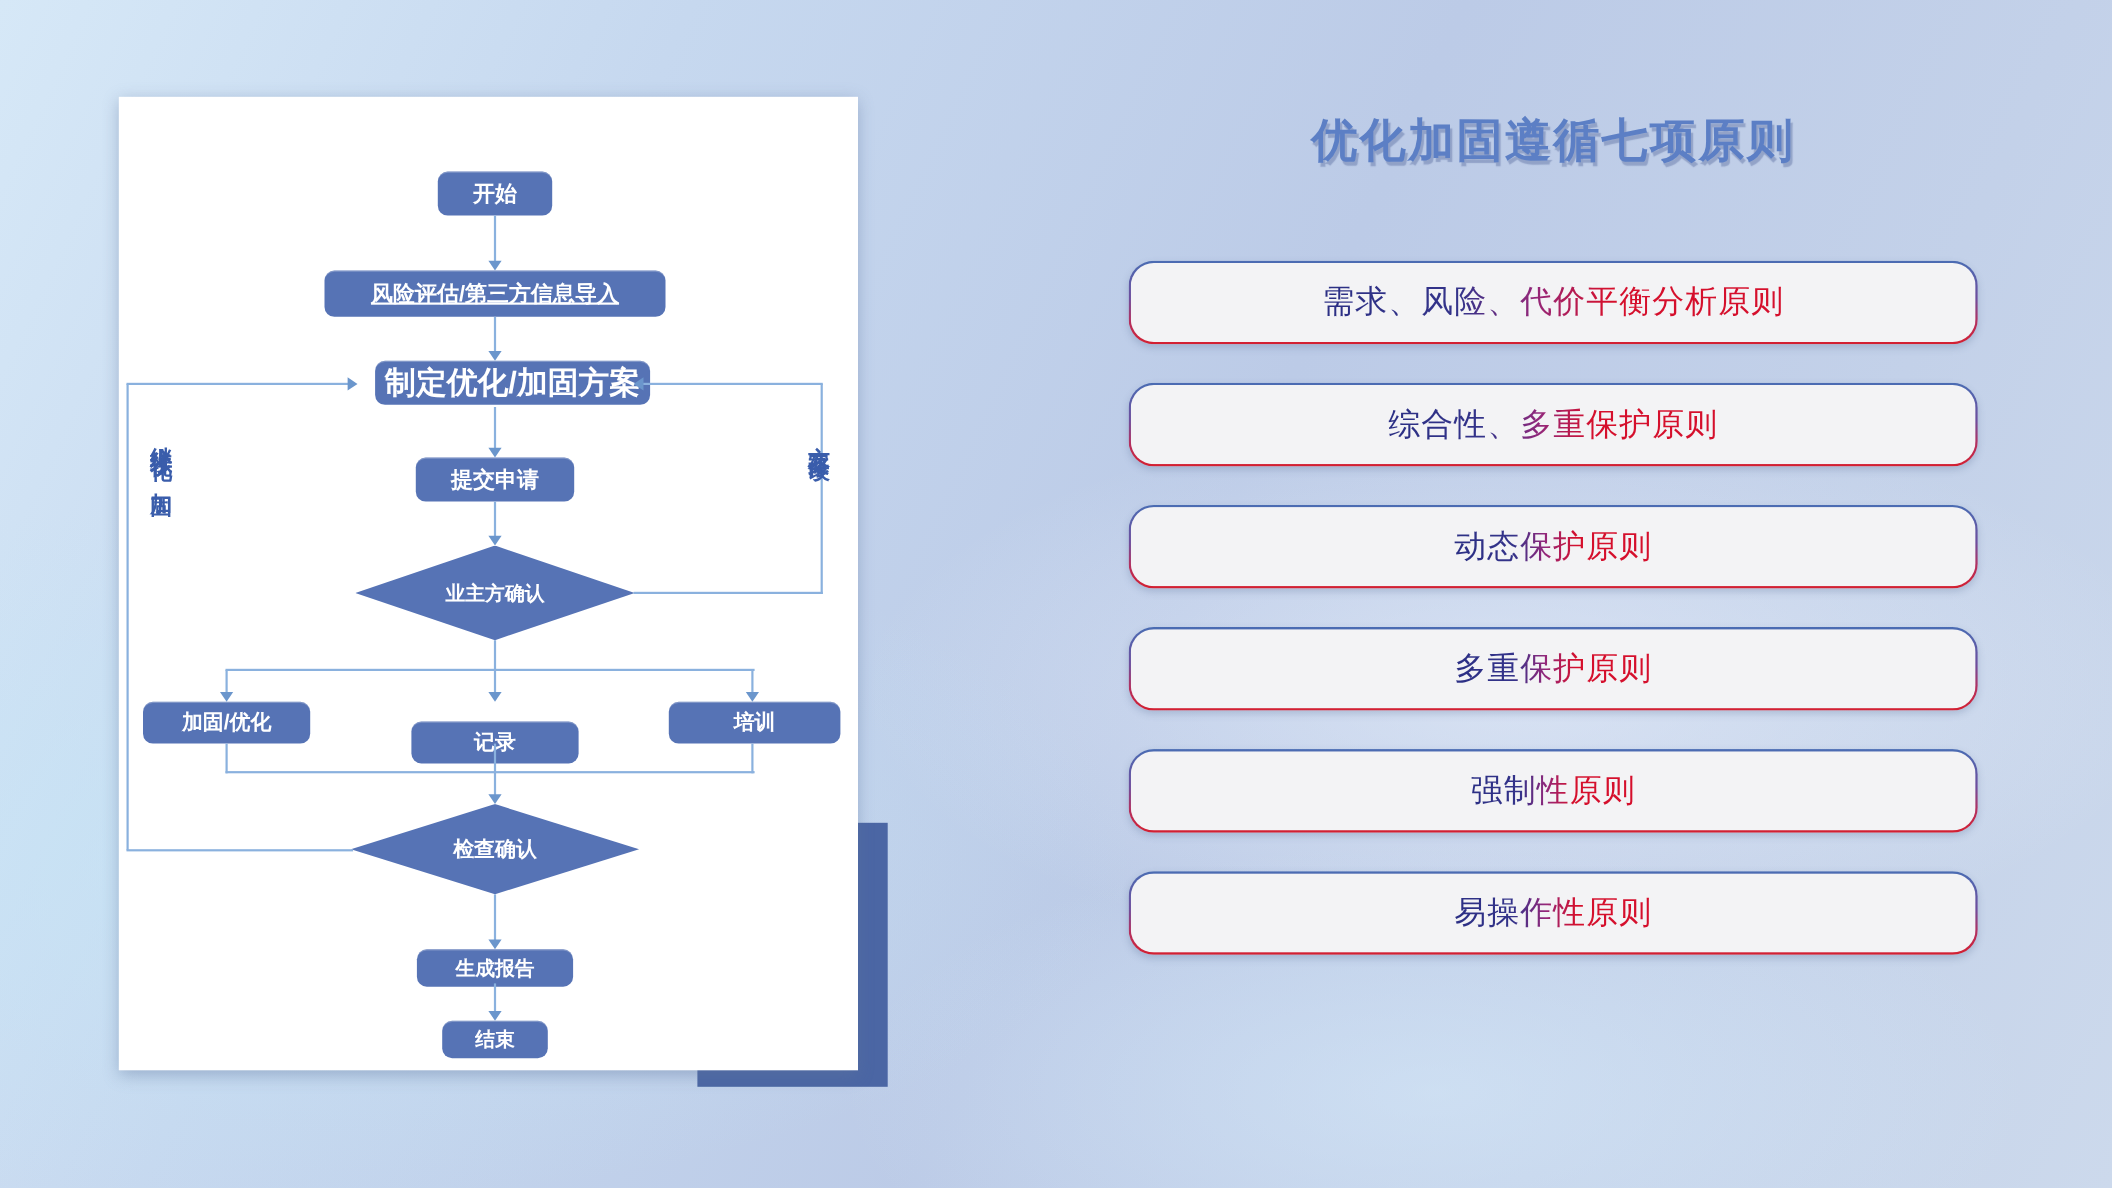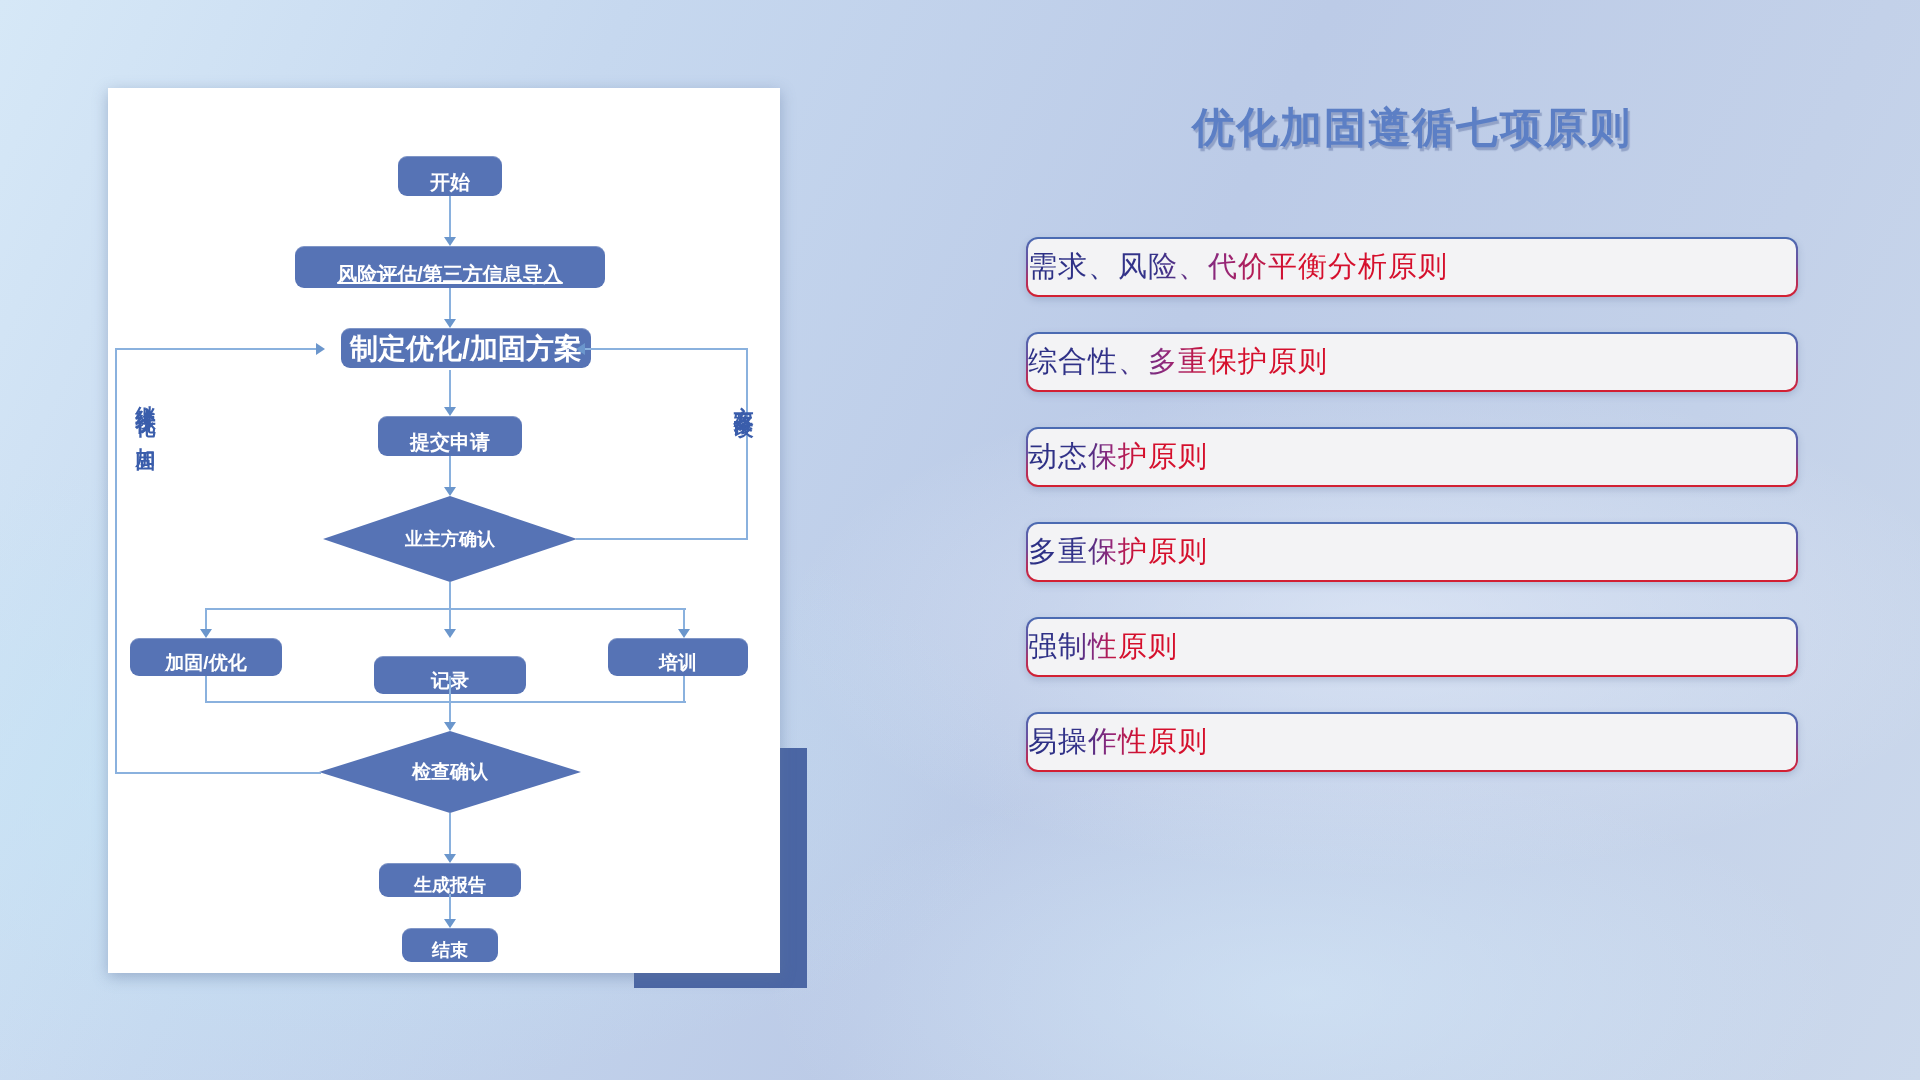--- a/index.html
+++ b/index.html
@@ -16,21 +16,21 @@
   }
 
   
   .accent-rect { position: absolute; left: 634px; top: 748px; width: 173px; height: 240px; background: #4b66a4; }
   .card {
     position: absolute; left: 108px; top: 88px; width: 672px; height: 885px;
     background: #ffffff; box-shadow: 0 4px 14px rgba(96,118,158,0.45);
   }
 
   .node {
-    position: absolute; display: flex; align-items: flex-end; justify-content: center;
+    position: absolute; display: flex; align-items: center; justify-content: center;
     background: #5673b5; color: #ffffff; font-weight: bold; border-radius: 9px;
     box-shadow: inset 0 1px 0 rgba(255,255,255,0.25);
   }
   .diamond {
     position: absolute; display: flex; align-items: center; justify-content: center;
     background: #5673b5; color: #ffffff; font-weight: bold;
     clip-path: polygon(50% 0%, 100% 50%, 50% 100%, 0% 50%);
   }
 
   .ln { position: absolute; background: #8ab1de; }
@@ -48,27 +48,27 @@
 
   
   .right-panel { position: absolute; left: 1026px; top: 0; width: 772px; height: 1080px; }
   .main-title {
     position: absolute; top: 100px; left: 0; width: 100%; text-align: center;
     font-size: 42px; font-weight: bold; color: #5c7fc5; letter-spacing: 2px;
     text-shadow: 2px 3px 1px rgba(62,82,140,0.35);
   }
   .principles { position: absolute; top: 237px; left: 0; width: 772px; }
   .principle {
-    height: 60px; margin-bottom: 35px; border-radius: 12px;
+    height: 76px; margin-bottom: 35px; border-radius: 23px;
     border: 2px solid transparent;
     background:
       linear-gradient(#f3f3f5, #f3f3f5) padding-box,
       linear-gradient(180deg, #4a6cb3 0%, #6d4d9d 45%, #b23060 72%, #d41f30 100%) border-box;
     box-shadow: 0 3px 7px rgba(90,110,150,0.28);
-    display: flex; align-items: center; 
+    display: flex; align-items: center; justify-content: center;
   }
   .principle span {
     font-size: 29px; font-weight: 500; letter-spacing: 1px;
     background: linear-gradient(90deg, #2b2f84 0%, #34338a 30%, #93277a 46%, #d50f2c 62%, #d50f2c 100%);
     -webkit-background-clip: text; background-clip: text;
     -webkit-text-fill-color: transparent; color: transparent;
   }
 </style>
 </head>
 <body>
@@ -93,21 +93,21 @@
       </div>
     <div class="diamond" style="left:215px; top:408px; width:254px; height:86px; font-size:18px;">
         <span>业主方确认</span>
       </div>
     <div class="node" style="left:22px;  top:550px; width:152px; height:38px; font-size:19px;">
         <span>加固/优化</span>
       </div>
     <div class="node" style="left:266px; top:568px; width:152px; height:38px; font-size:19px;">
         <span>记录</span>
       </div>
-    <div class="node" style="left:500px; top:550px; width:140px; height:38px; font-size:19px;">
+    <div class="node" style="left:500px; top:550px; width:156px; height:38px; font-size:19px;">
         <span>培训</span>
       </div>
     <div class="diamond" style="left:211px; top:643px; width:262px; height:82px; font-size:19px;">
         <span>检查确认</span>
       </div>
     <div class="node" style="left:271px; top:775px; width:142px; height:34px; font-size:18px;">
         <span>生成报告</span>
       </div>
     <div class="node" style="left:294px; top:840px; width:96px;  height:34px; font-size:18px;">
         <span>结束</span>

